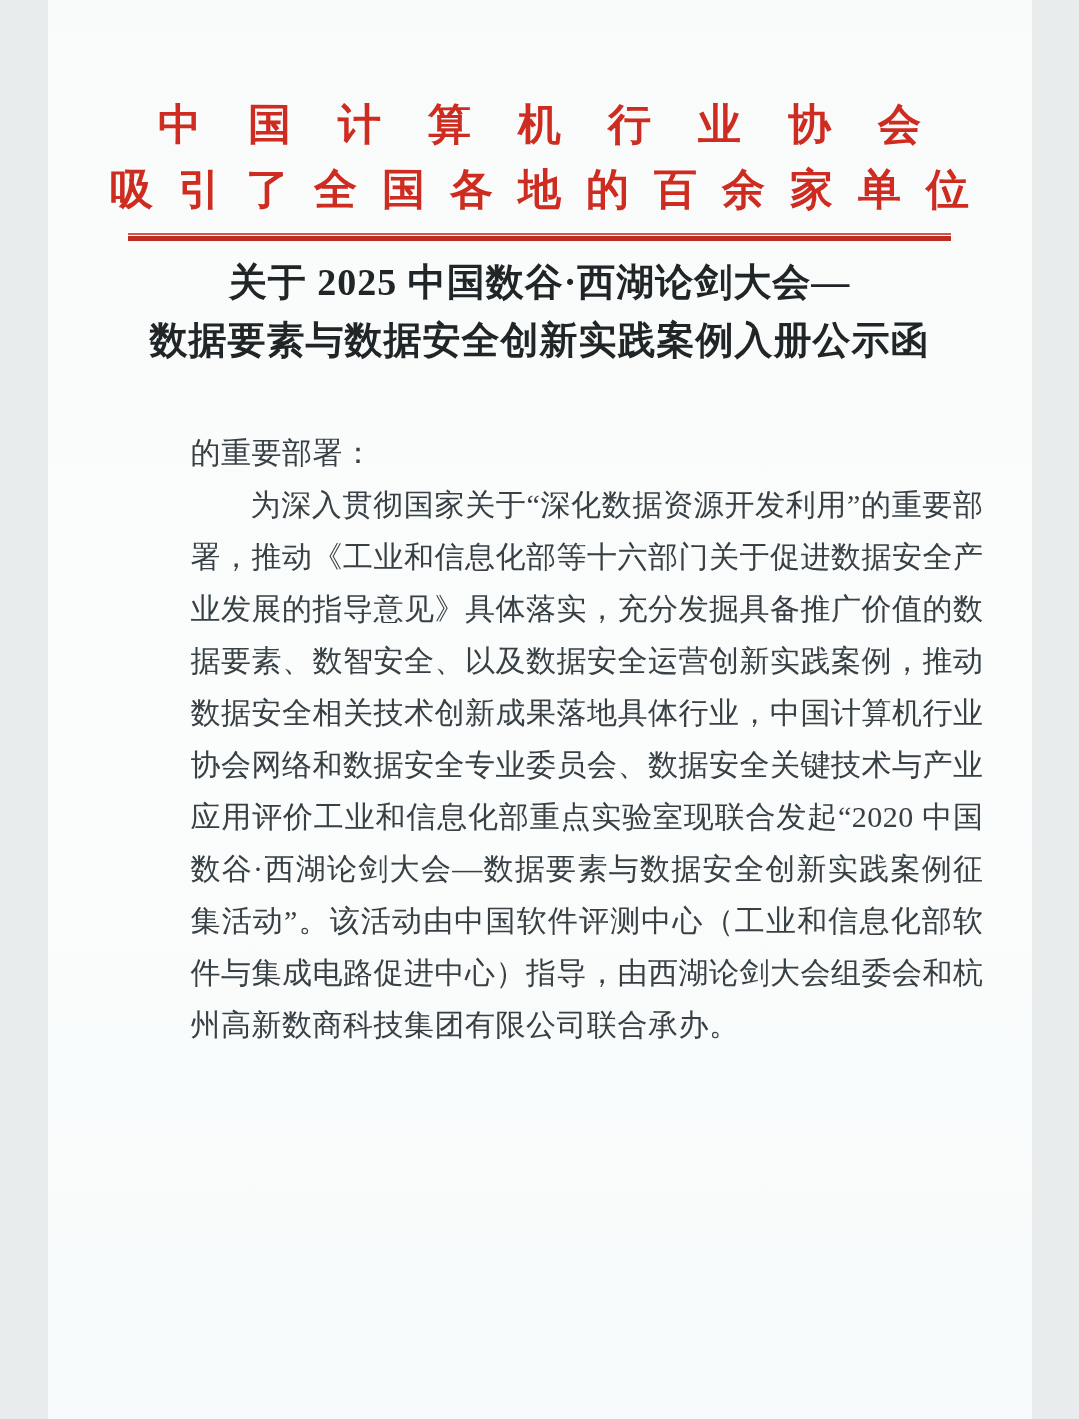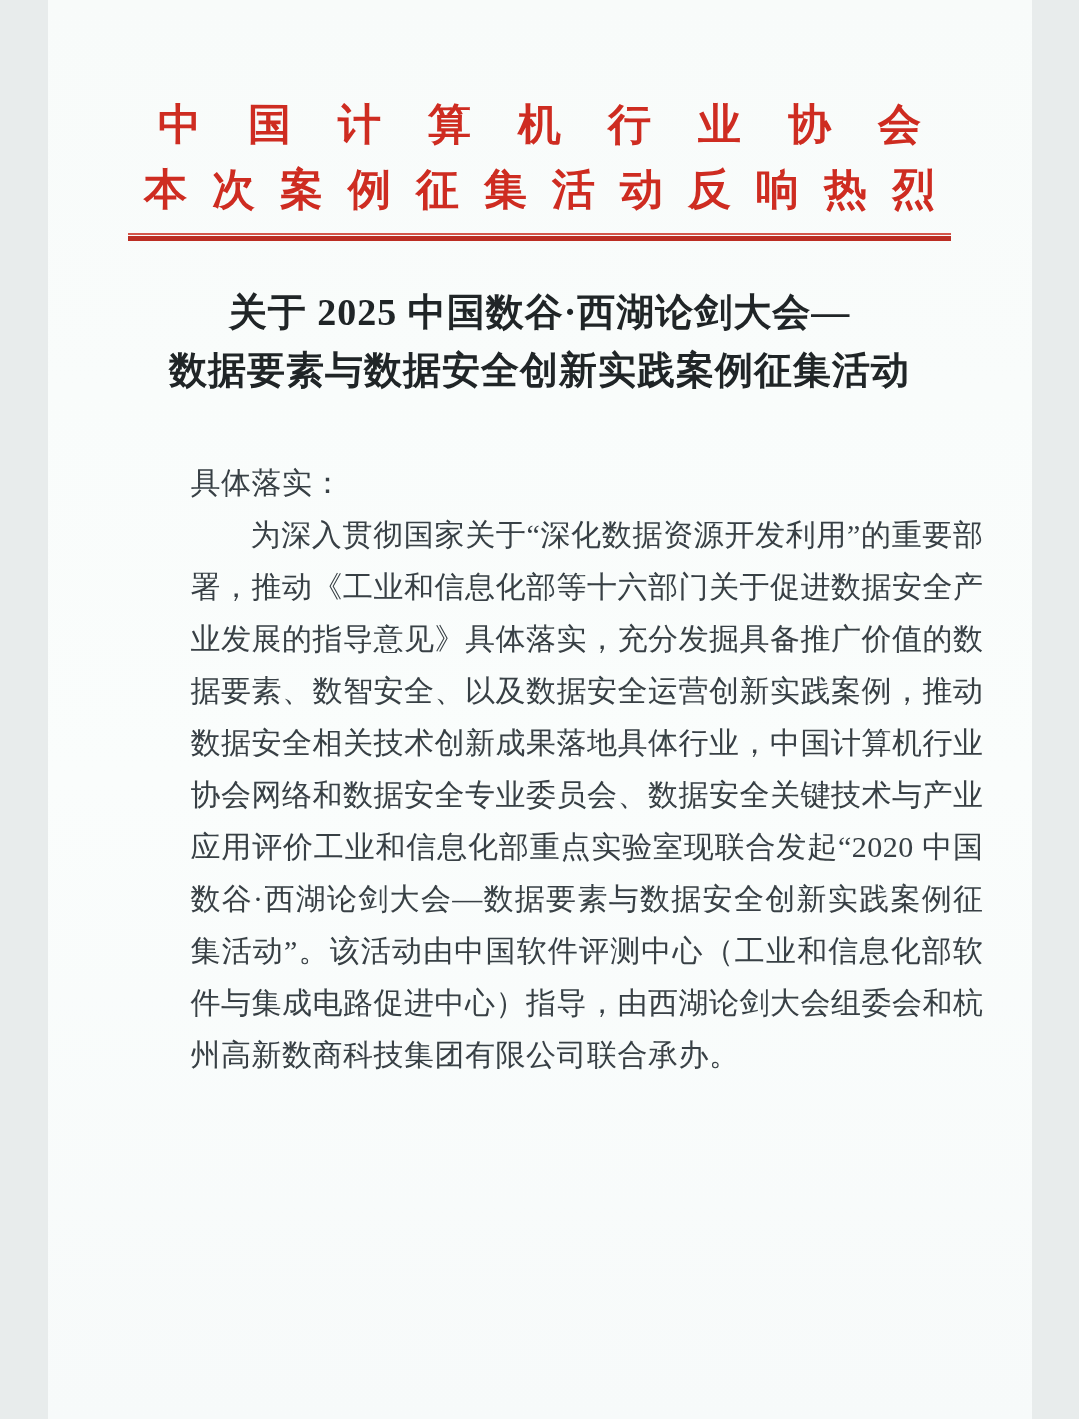--- a/index.html
+++ b/index.html
@@ -43,21 +43,21 @@
     height: 8px;
     background: linear-gradient(
       to bottom,
       #d4564b 0px, #d4564b 2px,
       rgba(0,0,0,0) 2px, rgba(0,0,0,0) 3px,
       #bc2d23 3px, #bc2d23 8px
     );
   }
   
   .doc-title {
-    margin-top: 42px;
+    margin-top: 12px;
     text-align: center;
     color: #202527;
     font-weight: bold;
     font-size: 38px;
     line-height: 58px;
     letter-spacing: 1px;
   }
   
   .doc-body {
     margin: 58px 143px 0 143px;
@@ -79,29 +79,29 @@
 </head>
 <body>
 
 <div class="page">
 
   <div class="letterhead">
     <div class="lh-line">
       <span class="spread1">中国计算机行业协会</span>
     </div>
     <div class="lh-line">
-      <span class="spread2">本次案例征集活动反响热烈</span>
+      <span class="spread2">吸引了全国各地的百余家单位</span>
     </div>
   </div>
 
   <div class="red-rule"></div>
 
   <div class="doc-title">
     <div>关于 2025 中国数谷·西湖论剑大会—</div>
-    <div>数据要素与数据安全创新实践案例征集活动</div>
+    <div>数据要素与数据安全创新实践案例入册公示函</div>
   </div>
 
   <div class="doc-body">
-    <p class="salutation">具体落实：</p>
+    <p class="salutation">的重要部署：</p>
     <p>为深入贯彻国家关于“深化数据资源开发利用”的重要部署，推动《工业和信息化部等十六部门关于促进数据安全产业发展的指导意见》具体落实，充分发掘具备推广价值的数据要素、数智安全、以及数据安全运营创新实践案例，推动数据安全相关技术创新成果落地具体行业，中国计算机行业协会网络和数据安全专业委员会、数据安全关键技术与产业应用评价工业和信息化部重点实验室现联合发起“2020 中国数谷·西湖论剑大会—数据要素与数据安全创新实践案例征集活动”。该活动由中国软件评测中心（工业和信息化部软件与集成电路促进中心）指导，由西湖论剑大会组委会和杭州高新数商科技集团有限公司联合承办。</p>
   </div>
 
 </div>
 
 </body></html>

